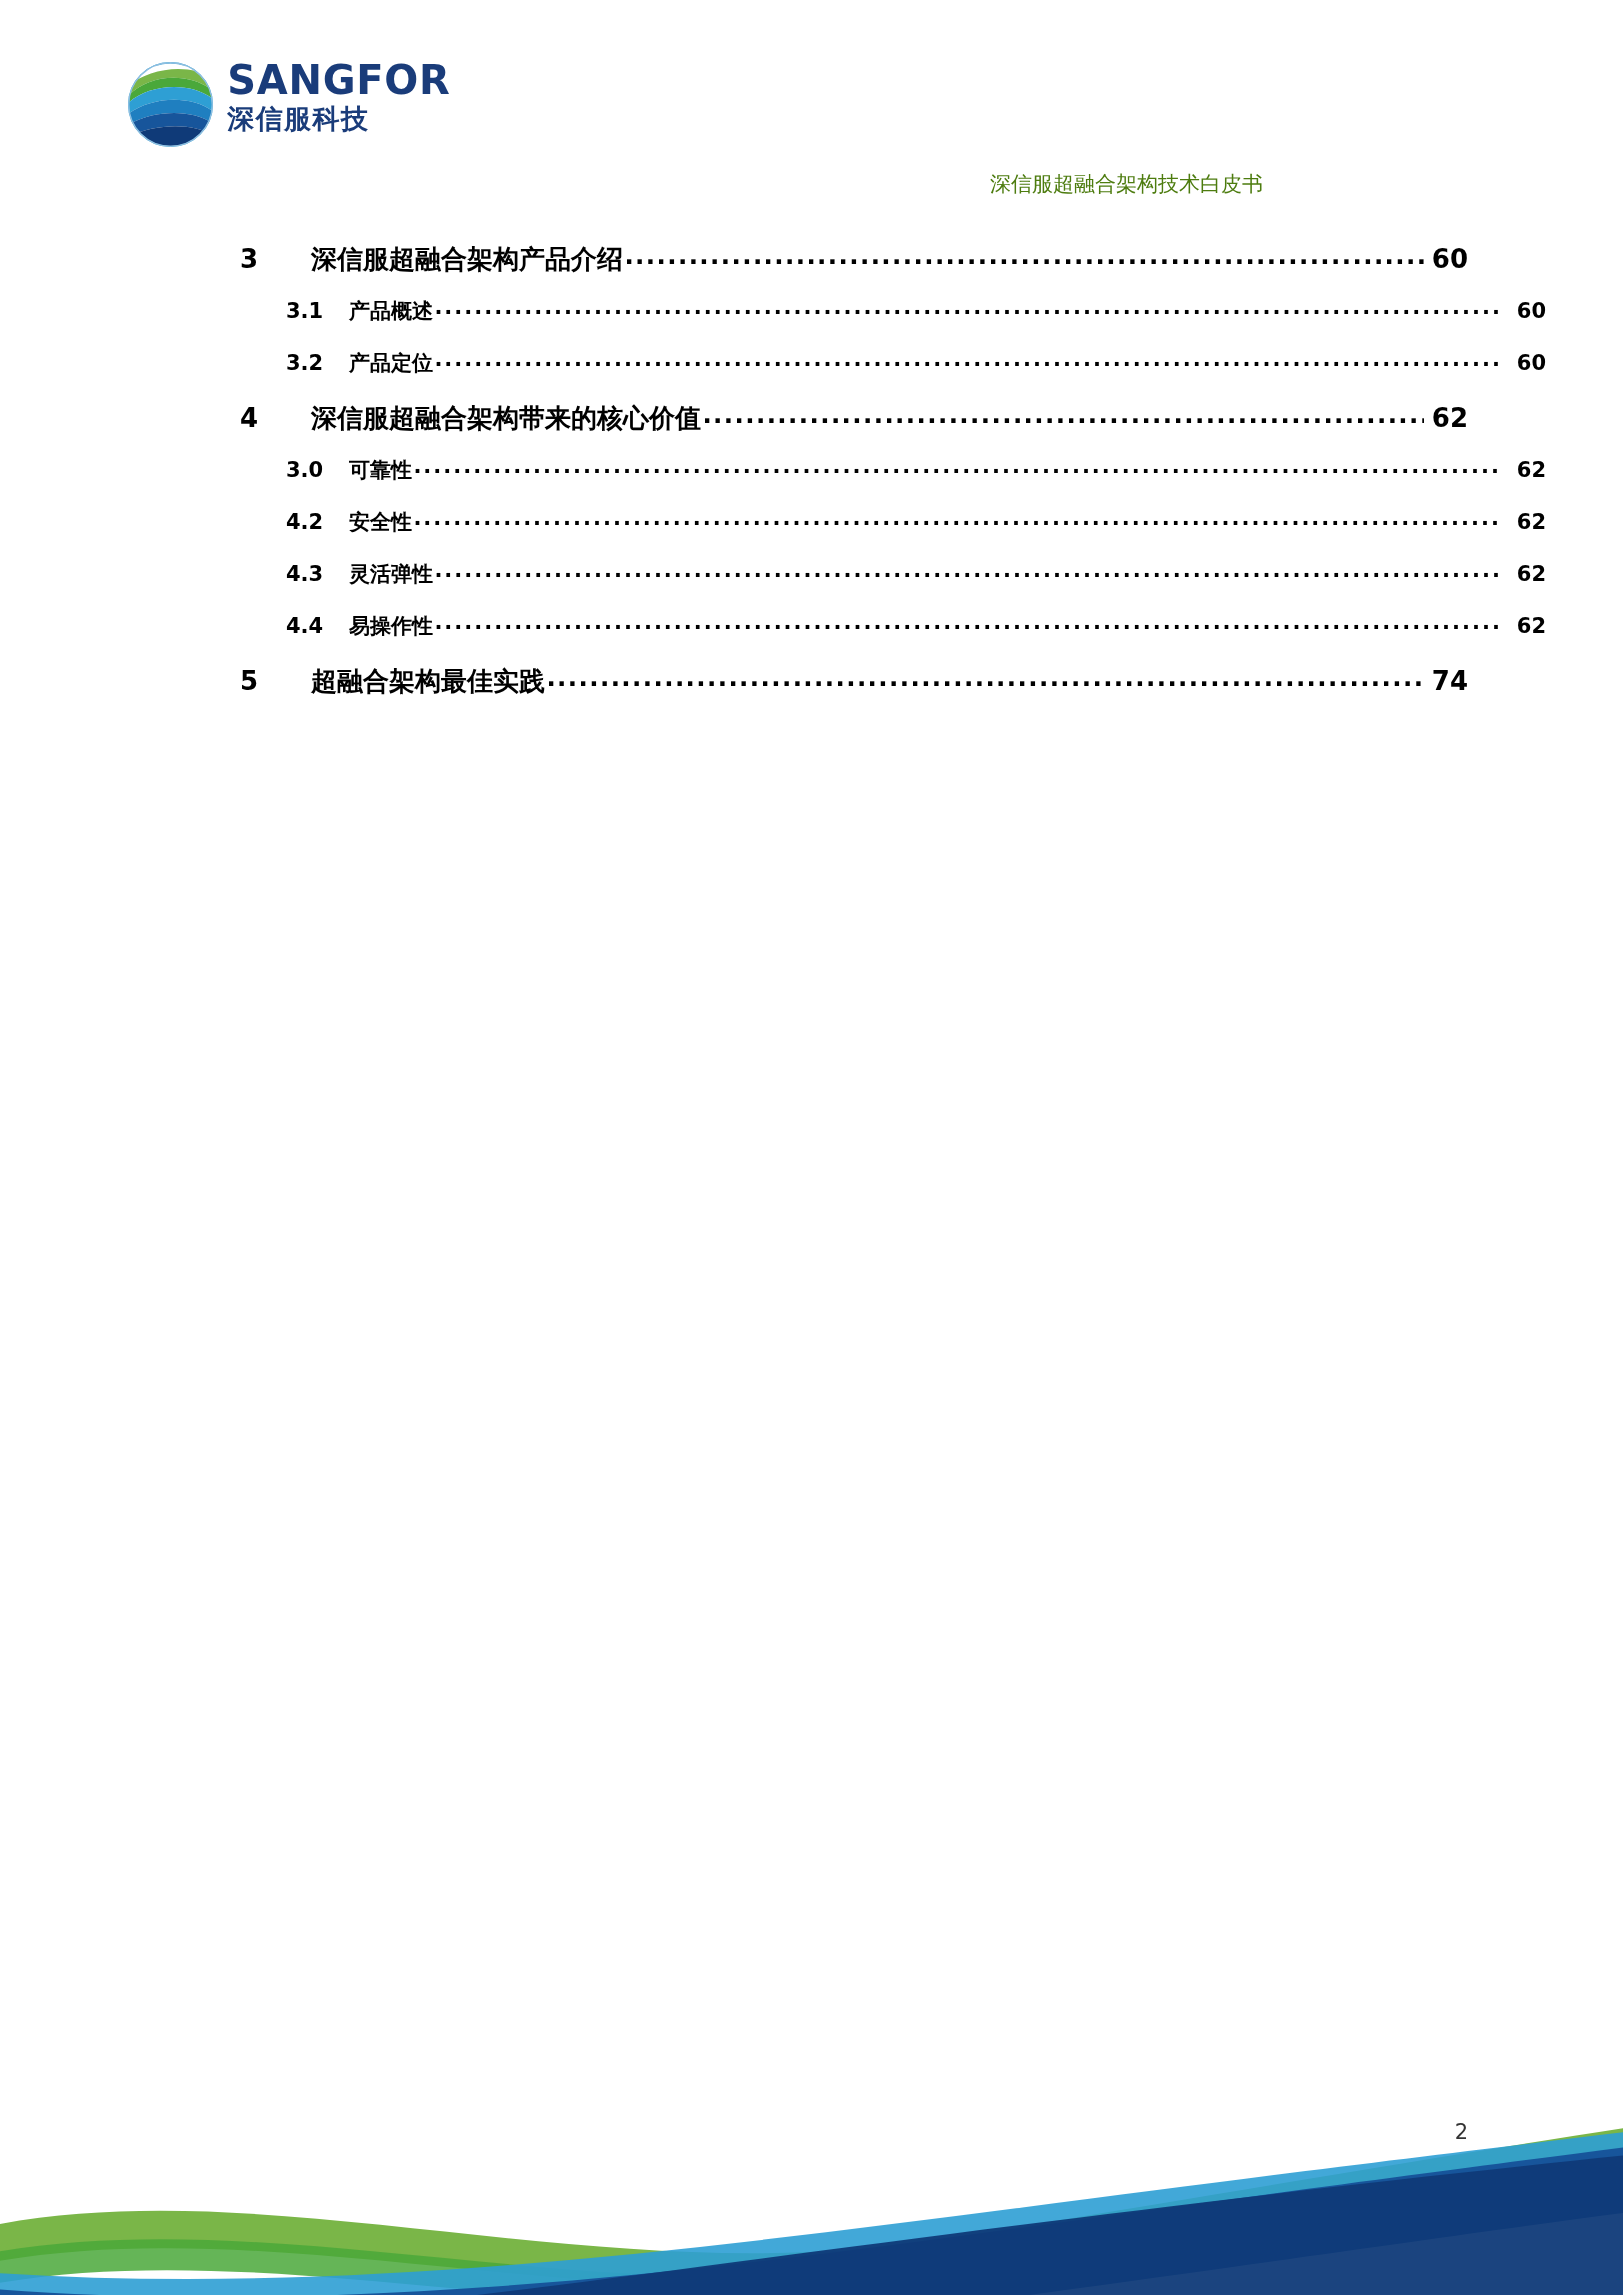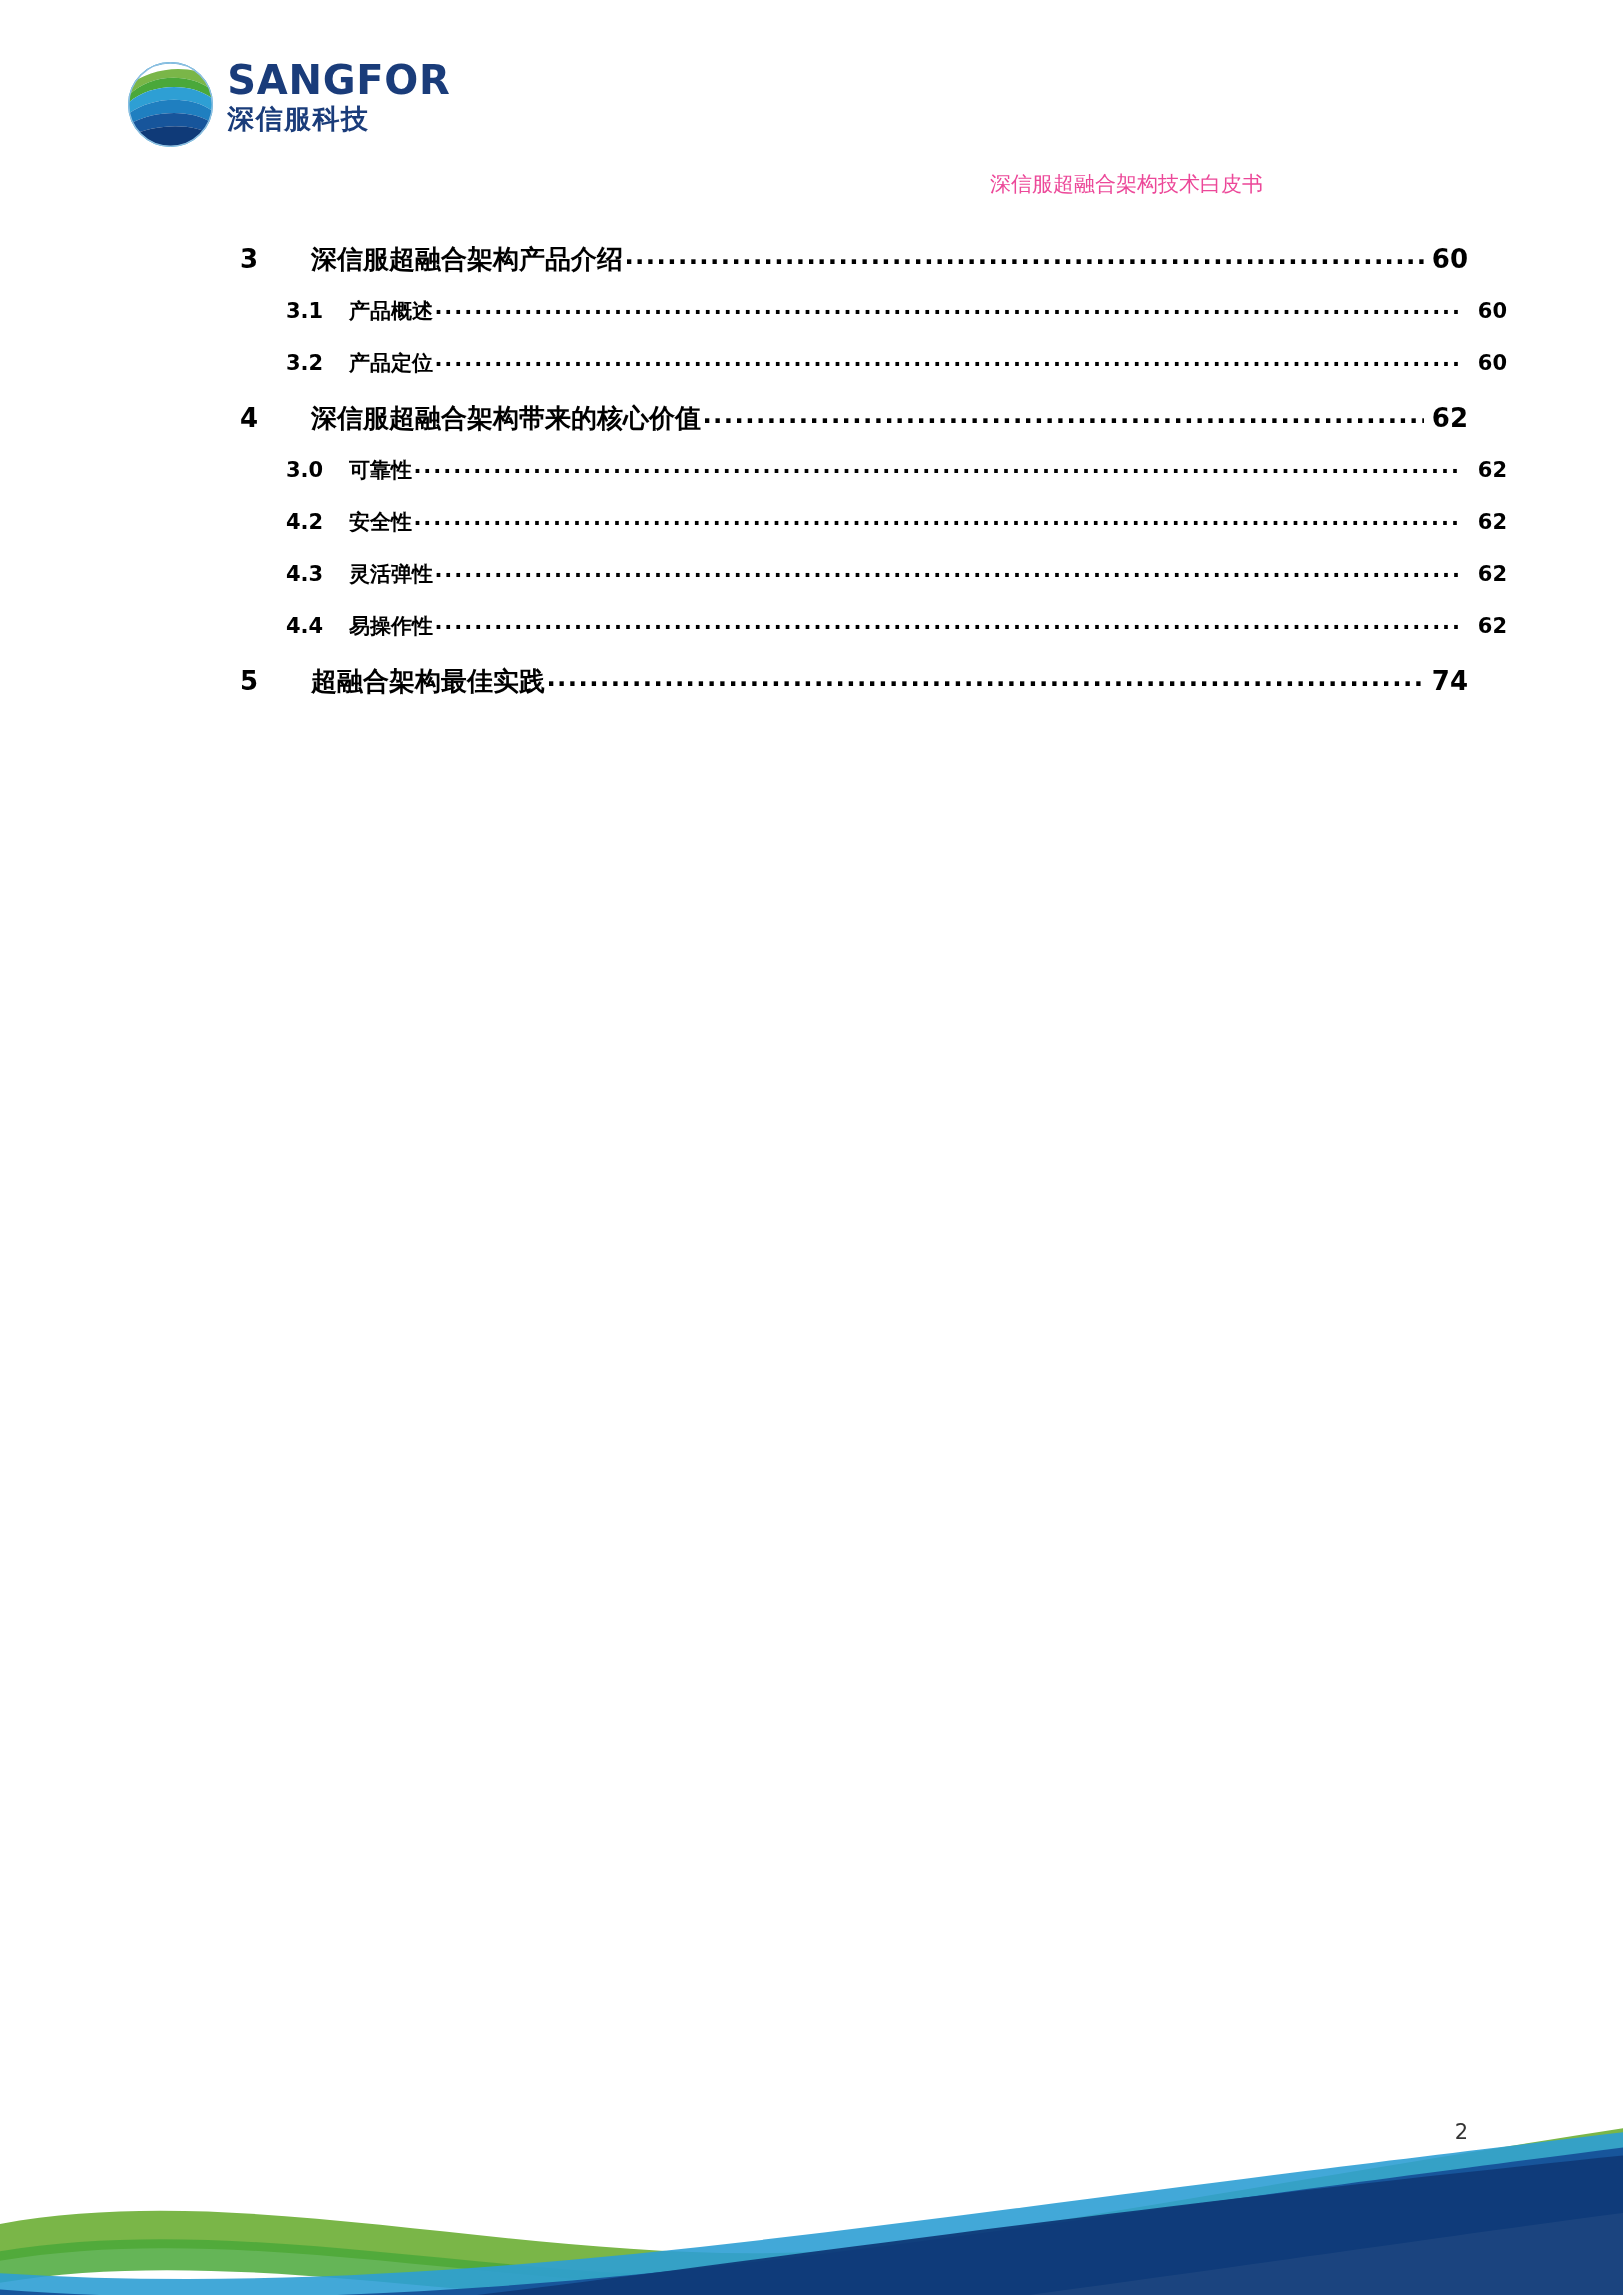--- a/index.html
+++ b/index.html
@@ -54,21 +54,21 @@
     color: #1a3c7a;
     margin-top: 5.5px;
     letter-spacing: 1.4px;
   }
   .header-title {
     position: absolute;
     left: 990px;
     top: 117px;
     font-family: "DejaVu Sans", sans-serif;
     font-size: 21px;
-    color: #ec4899;
+    color: #4d7c0f;
     white-space: nowrap;
   }
 
   
   .toc {
     position: absolute;
     left: 0;
     top: 242px;
     width: 1623px;
   }
@@ -81,21 +81,21 @@
     height: 55px;
     padding-left: 240px;
     padding-right: 155px;
     font-size: 26px;
     font-weight: bold;
     font-family: "DejaVu Sans", sans-serif;
   }
   .toc-row.level2 {
     height: 52px;
     padding-left: 286px;
-    padding-right: 116px;
+    padding-right: 77px;
     font-size: 21px;
     font-weight: bold;
     font-family: "DejaVu Sans", sans-serif;
   }
   .toc-num-l1 {
     width: 71px;
     flex: 0 0 71px;
   }
   .toc-num-l2 {
     width: 63px;

